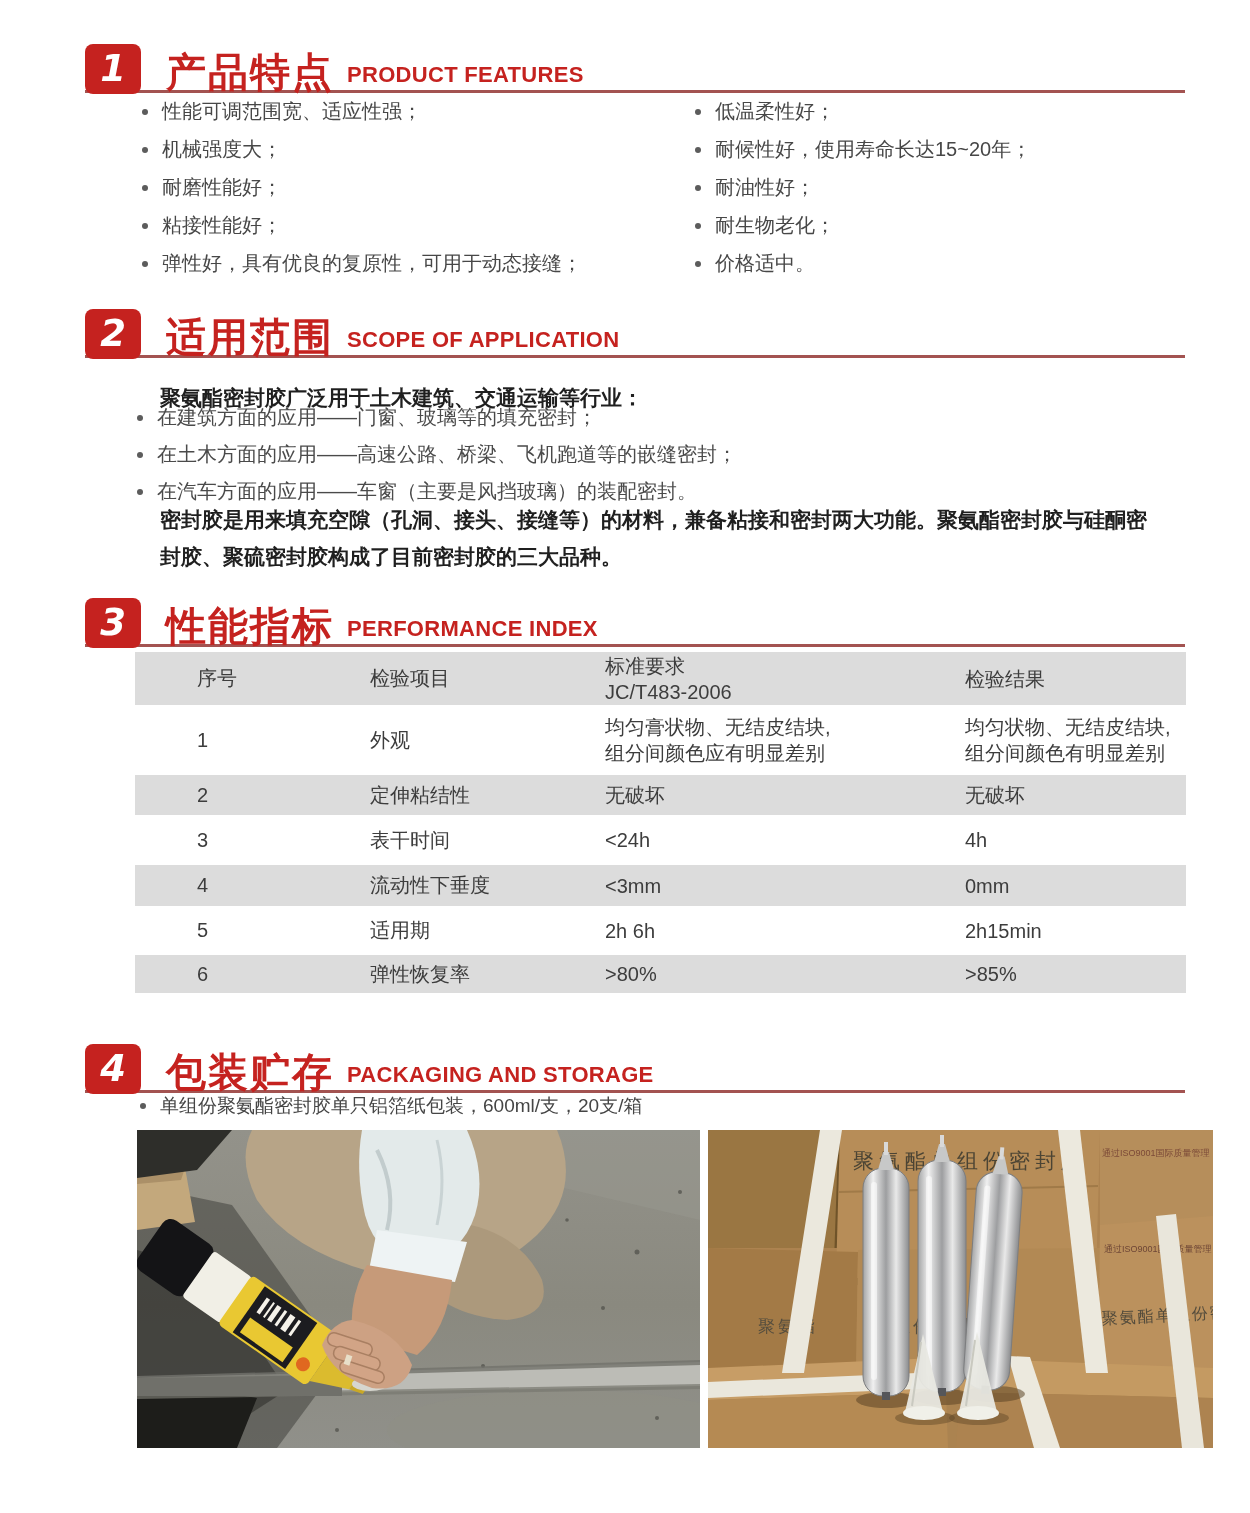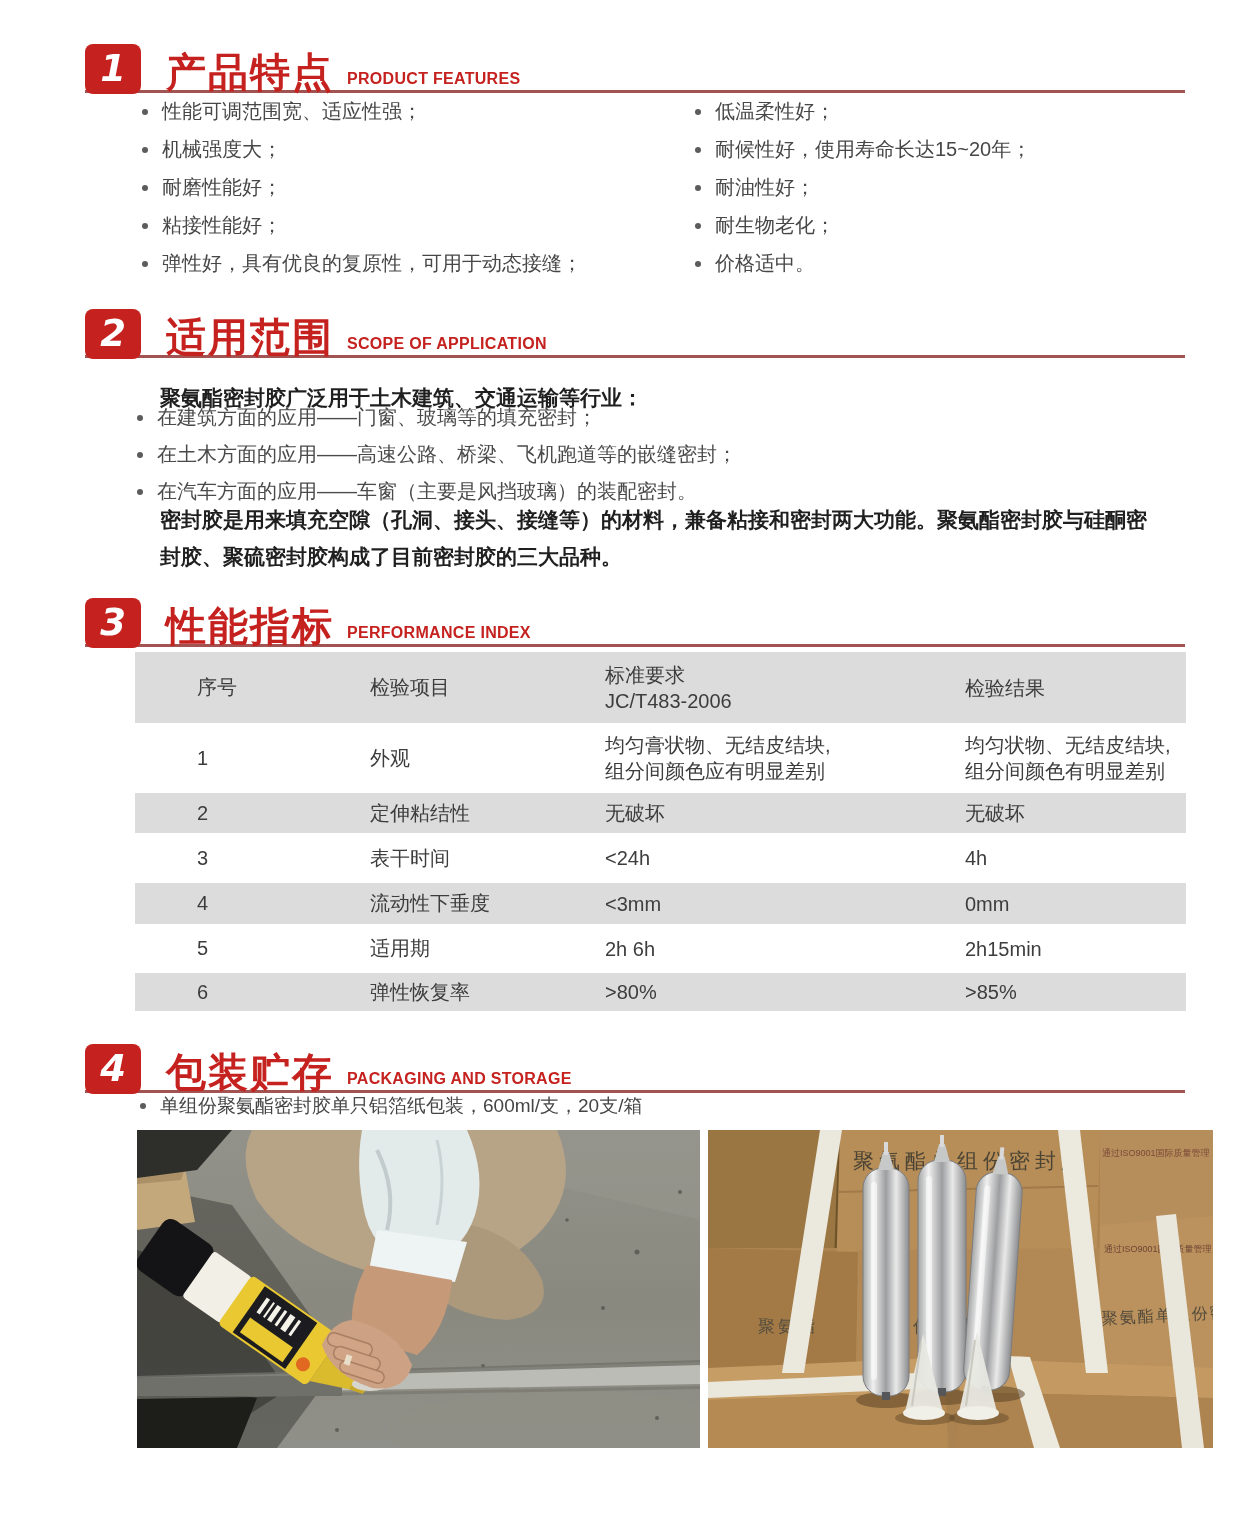--- a/index.html
+++ b/index.html
@@ -9,21 +9,21 @@
     -webkit-font-smoothing:antialiased;
   }
   
   .sec{position:absolute;left:85px;width:1100px;height:52px;border-bottom:3px solid #a35351;}
   .sec .num{
     position:absolute;left:0;bottom:-4px;width:56px;height:50px;background:#c5221f;
     border-radius:8px;color:#fff;font-size:37px;font-weight:bold;font-style:italic;
     text-align:center;line-height:50px;font-family:"DejaVu Sans",sans-serif;
   }
   .sec .zh{position:absolute;left:74px;bottom:-2px;font-size:40px;font-weight:bold;color:#c5221f;line-height:1;letter-spacing:2px;margin-left:7px;}
-  .sec .en{position:absolute;left:262px;bottom:2px;font-size:16px;font-weight:bold;color:#c5221f;letter-spacing:0.3px;}
+  .sec .en{position:absolute;left:262px;bottom:2px;font-size:22px;font-weight:bold;color:#c5221f;letter-spacing:0.3px;}
   
   .blist{position:absolute;list-style:none;margin:0;padding:0;}
   .blist li{position:relative;padding-left:27px;font-size:20px;color:#474747;margin-bottom:15px;line-height:23px;}
   .blist li::before{content:"";position:absolute;left:7px;top:9px;width:6px;height:6px;border-radius:50%;background:#5c5c5c;}
   #s1-left{left:135px;top:100px;width:545px;}
   #s1-right{left:688px;top:100px;width:545px;}
   #s2-list{left:130px;top:406px;width:1060px;}
   #s2-list li{color:#4a4a4a;margin-bottom:14px;}
   #s4-list{left:133px;top:1094px;width:1060px;}
   #s4-list li{font-size:19px;color:#454545;}
@@ -32,21 +32,21 @@
   #s2-conclusion{left:160px;top:501px;width:1005px;line-height:37px;}
   
   #perf-table{position:absolute;left:135px;top:652px;width:1051px;font-size:20px;color:#3d3d3d;}
   .trow{display:flex;align-items:center;}
   .trow.gray{background:#dcdcdc;}
   .c{box-sizing:border-box;padding-left:65px;}
   .c1{width:170px;padding-left:62px;}
   .c2{width:235px;}
   .c3{width:360px;white-space:pre-line;line-height:26px;}
   .c4{flex:1;white-space:pre-line;line-height:26px;}
-  .rh{height:71px}.r1{height:70px}.r2{height:40px}.r3{height:50px}.r4{height:41px}.r5{height:49px}.r6{height:38px}
+  .rh{height:53px}.r1{height:70px}.r2{height:40px}.r3{height:50px}.r4{height:41px}.r5{height:49px}.r6{height:38px}
   
   .photo{position:absolute;top:1130px;height:318px;overflow:hidden;}
   #photo-app{left:137px;width:563px;}
   #photo-pack{left:708px;width:505px;}
   .photo svg{display:block;width:100%;height:100%;}
   svg text{font-family:"Liberation Sans","DejaVu Sans",sans-serif;}
 </style>
 </head>
 <body>
 

